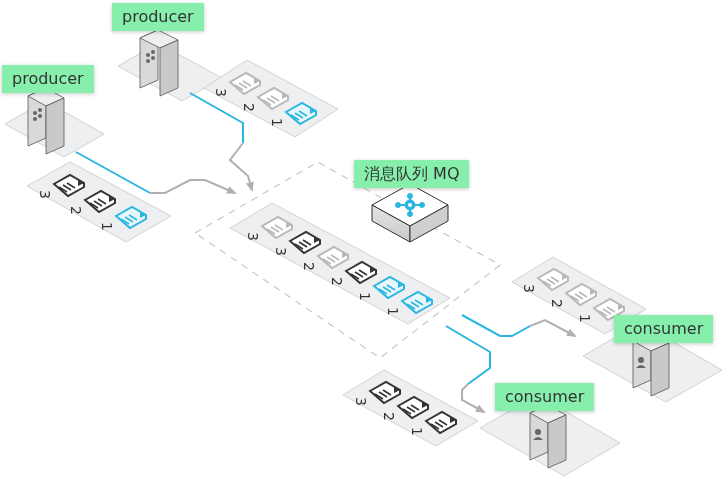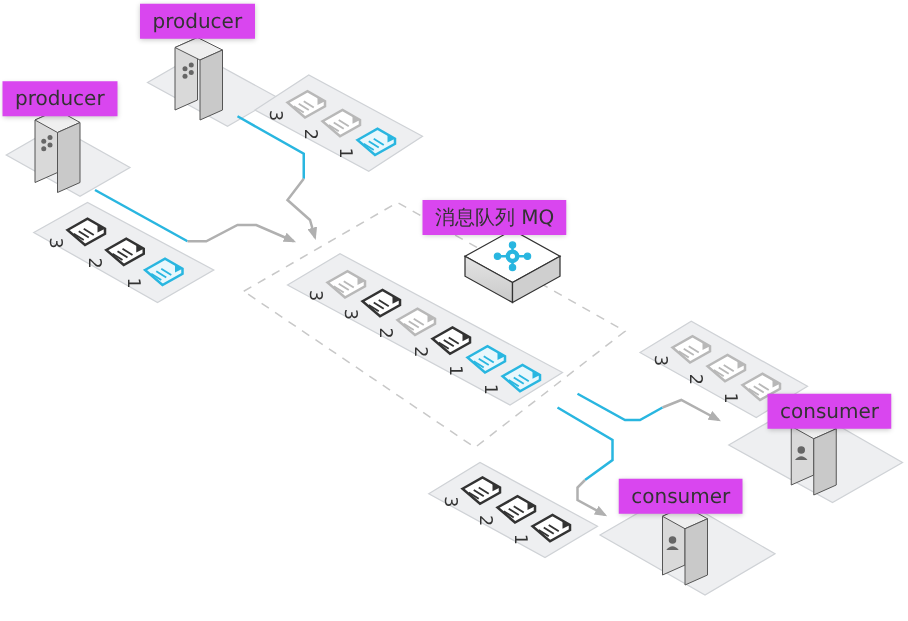--- a/index.html
+++ b/index.html
@@ -1,20 +1,20 @@
 <!DOCTYPE html>
 <html><head>
 <meta charset="utf-8">
 <style>
   html, body { margin: 0; padding: 0; background: #ffffff; }
   body { width: 726px; height: 497px; position: relative; overflow: hidden;
          font-family: "DejaVu Sans", "Liberation Sans", sans-serif; }
   svg { position: absolute; left: 0; top: 0; }
   .label {
-    position: absolute; background: #d946ef; color: #333333;
+    position: absolute; background: #86efac; color: #333333;
     font-size: 16px; padding: 4px 10px; box-shadow: 0 1px 4px rgba(0,0,0,0.22);
     white-space: nowrap; line-height: 20px;
   }
   .num { font-size: 14px; fill: #333; font-family: "DejaVu Sans", sans-serif; }
 </style>
 </head>
 <body>
 
 <svg width="726" height="497" viewBox="0 0 726 497">
   <defs>
@@ -261,15 +261,15 @@
         <line x1="431" y1="424" x2="439" y2="429" stroke="#333333" stroke-width="1.5"></line>
         <line x1="435" y1="422" x2="443" y2="427" stroke="#333333" stroke-width="1.5"></line>
         <line x1="439" y1="420" x2="447" y2="425" stroke="#333333" stroke-width="1.5"></line>
       </g>
       <text class="num" x="412" y="435" transform="rotate(90 416 431)">1</text>
     </g>
 </svg>
 
 <div class="label" style="left:112px; top:3px;">producer</div>
 <div class="label" style="left:2px; top:65px;">producer</div>
-<div class="label" style="left:338px; top:160px;">消息队列 MQ</div>
+<div class="label" style="left:354px; top:160px;">消息队列 MQ</div>
 <div class="label" style="left:614px; top:315px;">consumer</div>
 <div class="label" style="left:495px; top:383px;">consumer</div>
 
 </body></html>

